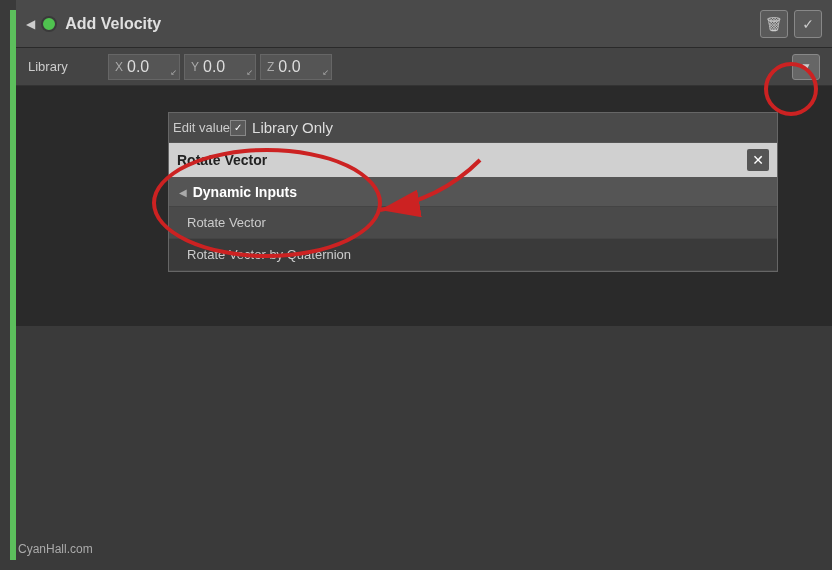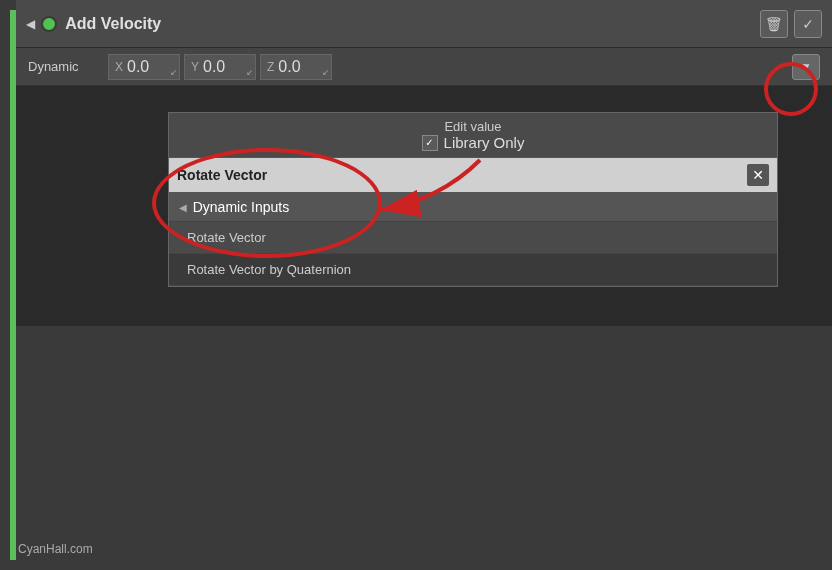--- a/index.html
+++ b/index.html
@@ -153,21 +153,20 @@
       z-index: 100;
     }
 
     .popup-header {
       display: flex;
       align-items: center;
       justify-content: flex-start;
       background: #4a4a4a;
       padding: 6px 4px;
       border-bottom: 1px solid #555;
-      flex-direction: column;
     }
 
     .edit-value-label {
       color: #ccc;
       font-size: 13px;
     }
 
     .library-only-section {
       display: flex;
       align-items: center;
@@ -235,21 +234,21 @@
 
     .section-arrow {
       color: #aaa;
       font-size: 10px;
       margin-right: 6px;
     }
 
     .dynamic-inputs-label {
       color: #fff;
       font-size: 14px;
-      font-weight: normal;
+      font-weight: bold;
     }
 
     .list-item {
       padding: 8px 18px;
       color: #ccc;
       font-size: 13px;
       cursor: pointer;
       border-bottom: 1px solid #444;
     }
 
@@ -325,21 +324,21 @@
 
 <div class="header-bar" style="margin-left:16px;">
   <span class="collapse-arrow">◀</span>
   <span class="circle-icon"></span>
   <span class="header-title">Add Velocity</span>
   <div class="trash-icon">🗑</div>
   <div class="check-icon">✓</div>
 </div>
 
 <div class="velocity-row" style="margin-left:16px;">
-  <span class="velocity-label">Dynamic</span>
+  <span class="velocity-label">Library</span>
   <div class="coord-inputs">
     <div class="coord-field">
       <span class="coord-label">X</span>
       <span class="coord-value">0.0</span>
       <span class="coord-arrow">↙</span>
     </div>
     <div class="coord-field">
       <span class="coord-label">Y</span>
       <span class="coord-value">0.0</span>
       <span class="coord-arrow">↙</span>

